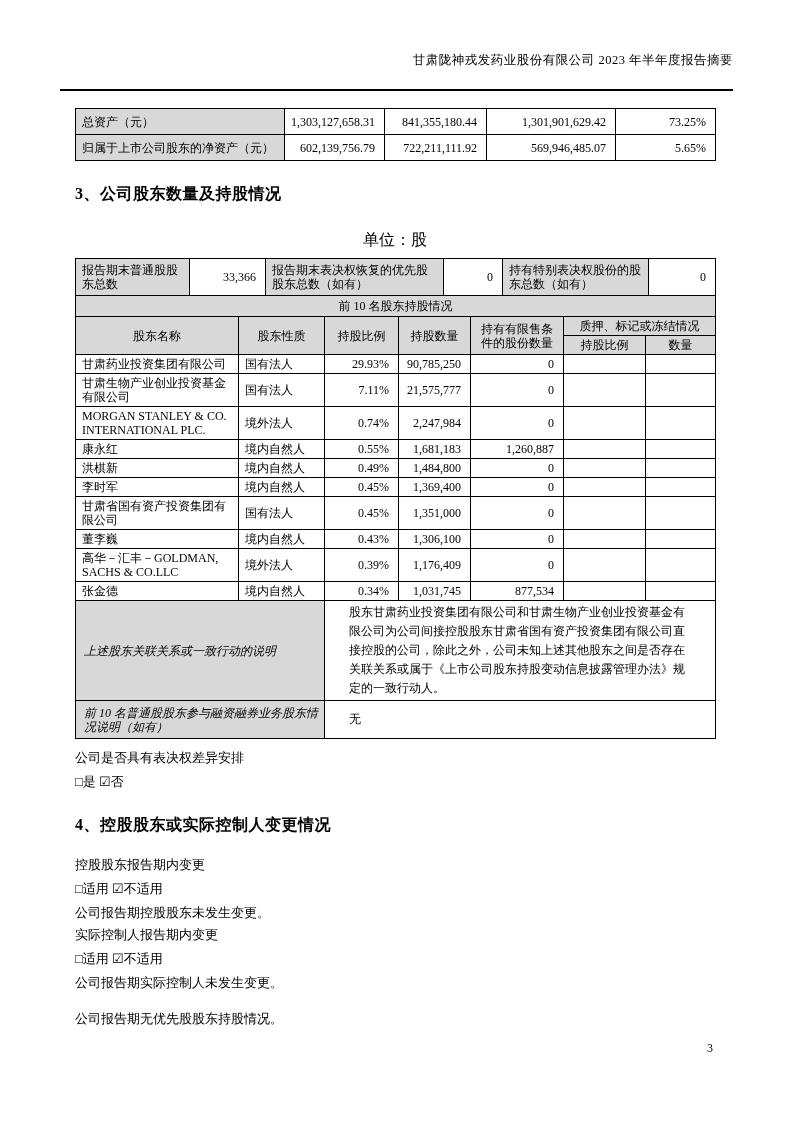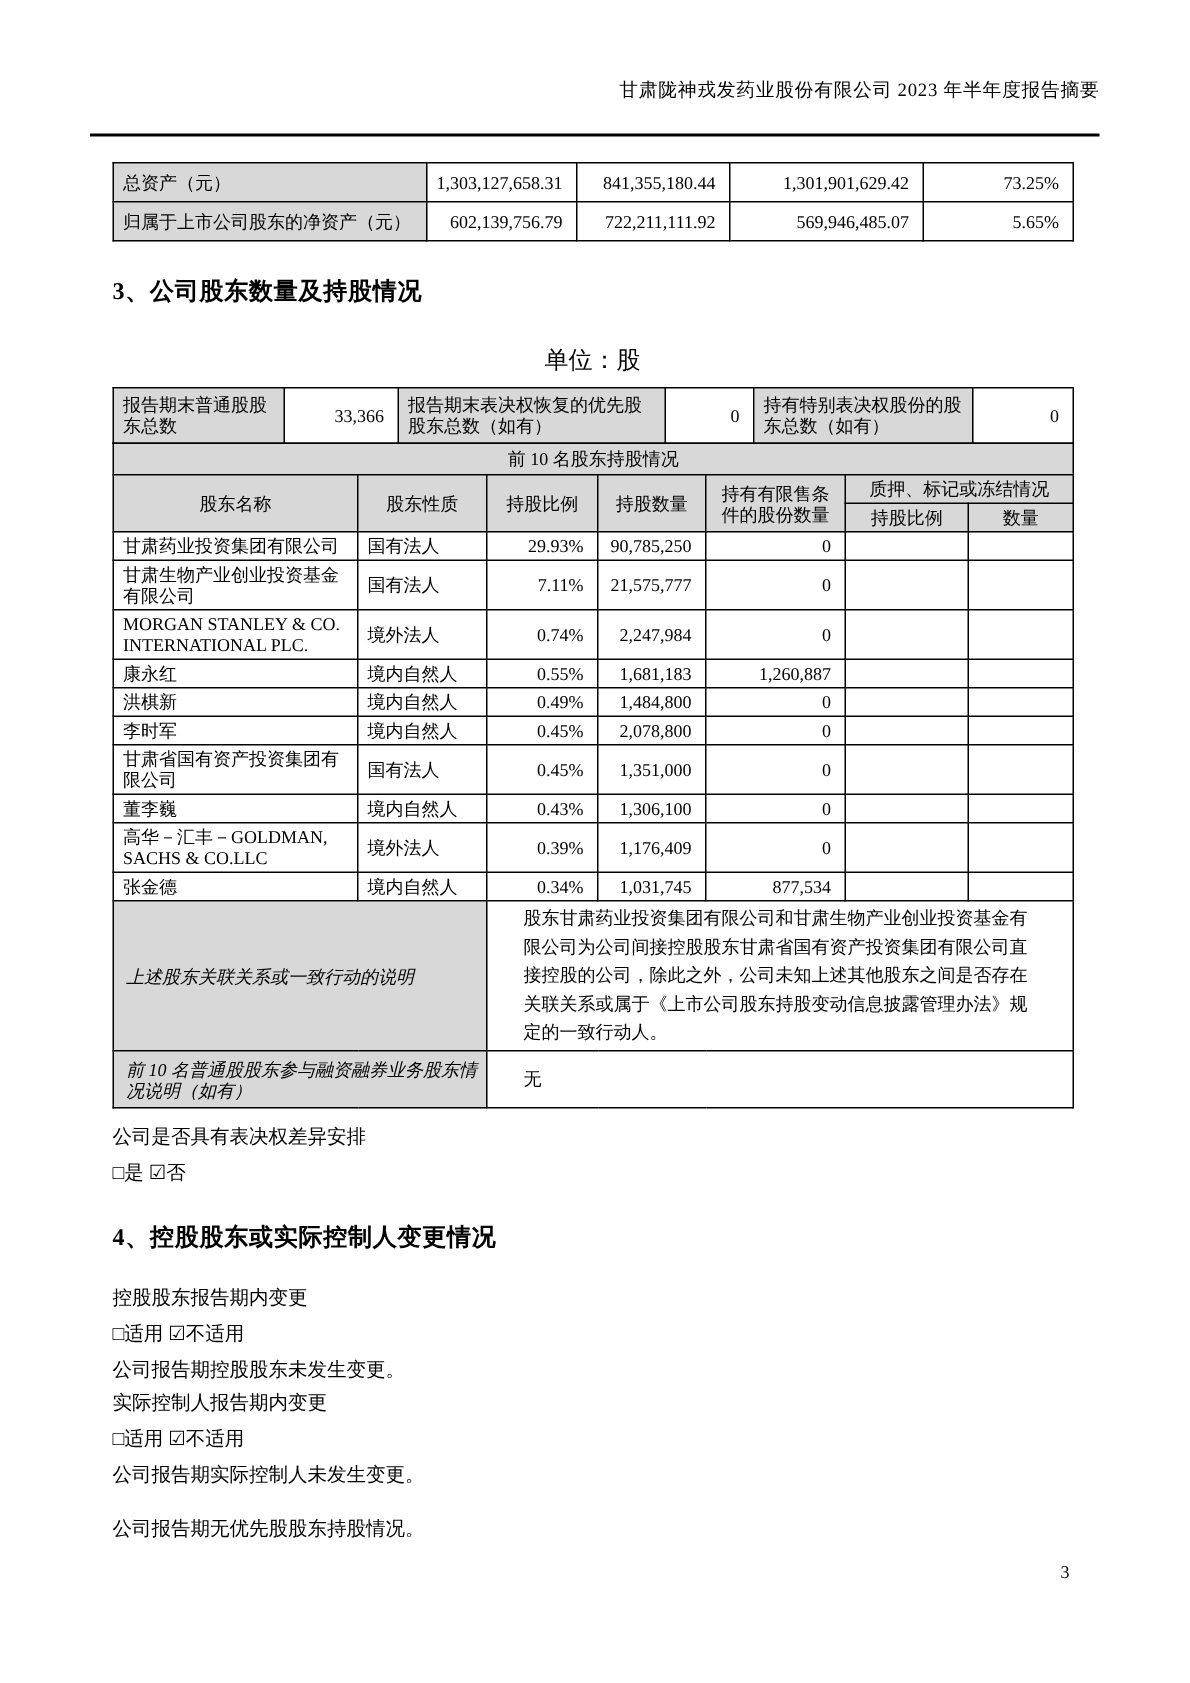--- a/index.html
+++ b/index.html
@@ -176,21 +176,21 @@
       <td class="num">0.49%</td>
       <td class="num">1,484,800</td>
       <td class="num">0</td>
       <td></td>
       <td></td>
     </tr>
     <tr class="row-s">
       <td>李时军</td>
       <td>境内自然人</td>
       <td class="num">0.45%</td>
-      <td class="num">2,078,800</td>
+      <td class="num">1,369,400</td>
       <td class="num">0</td>
       <td></td>
       <td></td>
     </tr>
     <tr>
       <td>甘肃省国有资产投资集团有限公司</td>
       <td>国有法人</td>
       <td class="num">0.45%</td>
       <td class="num">1,351,000</td>
       <td class="num">0</td>

